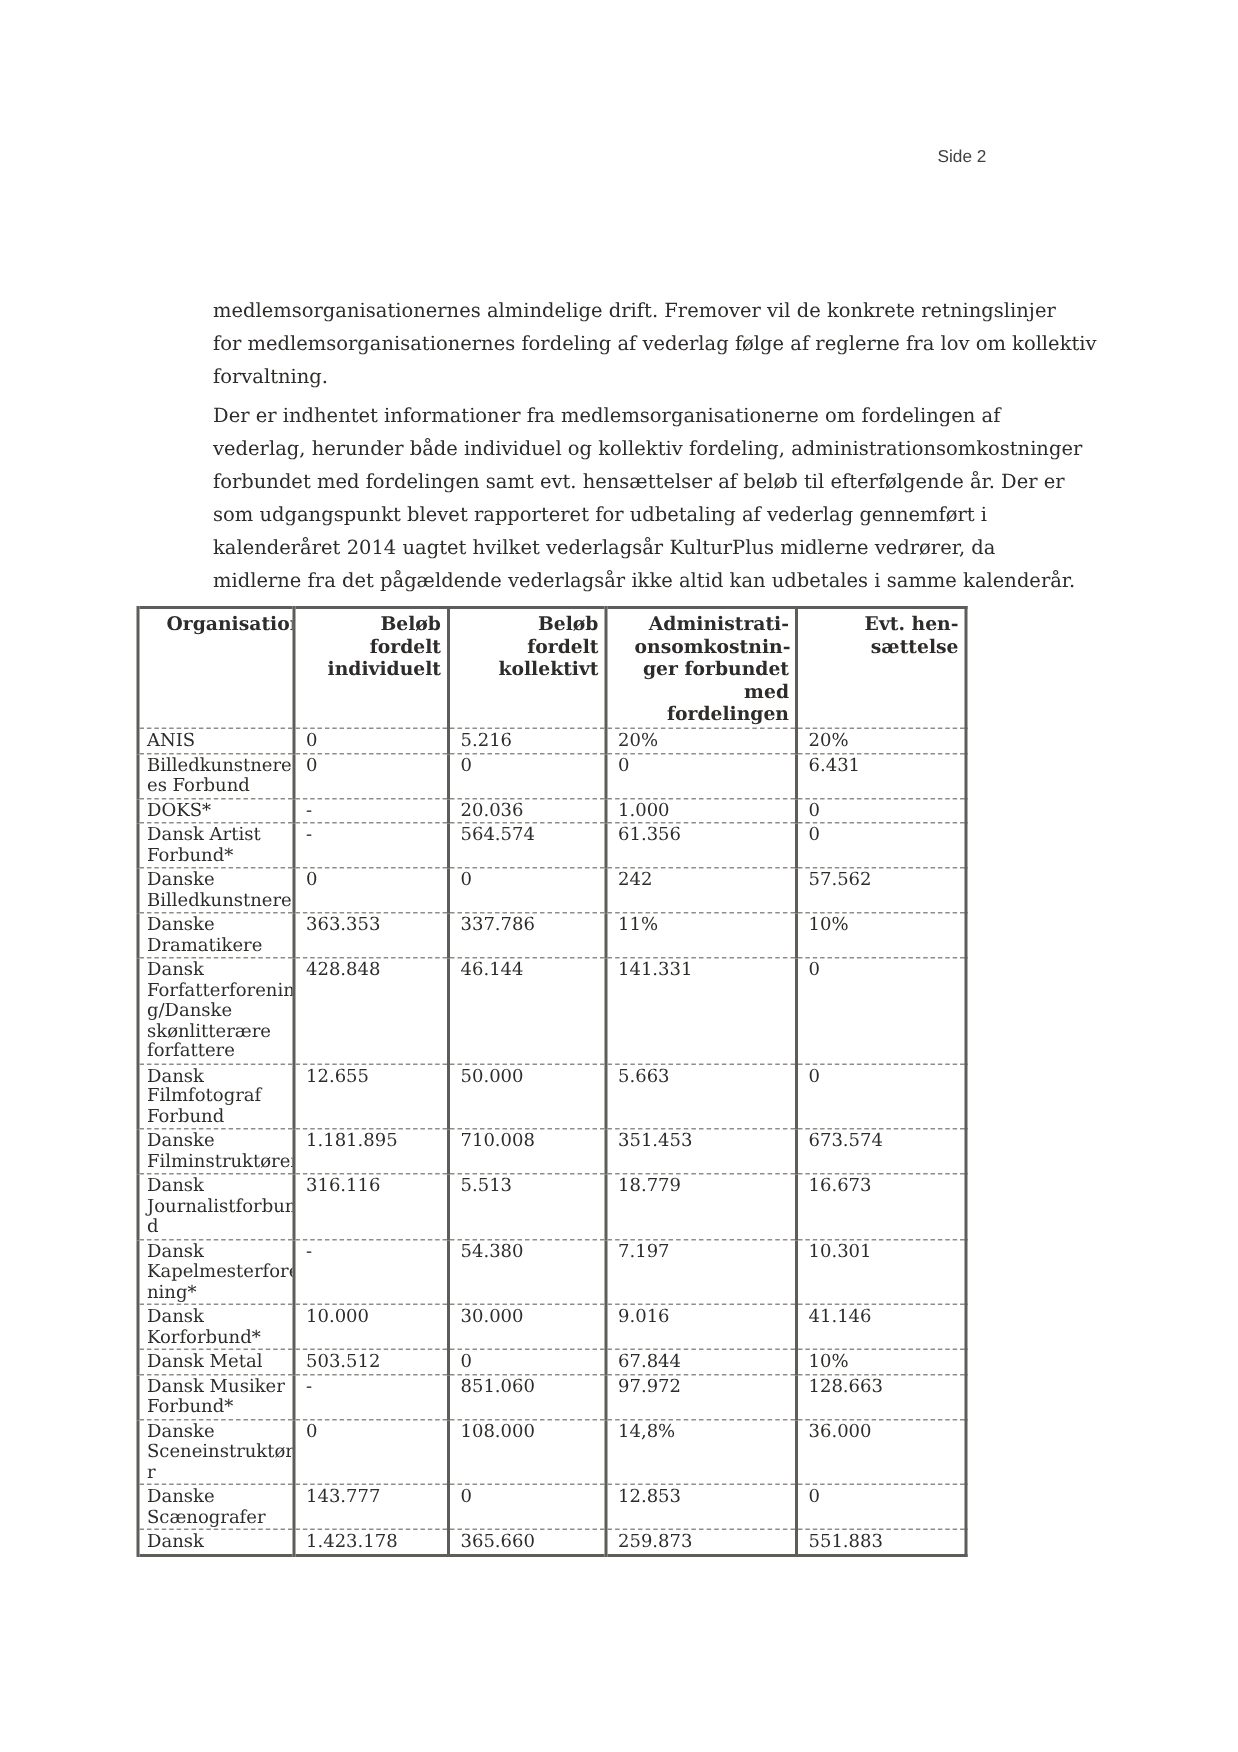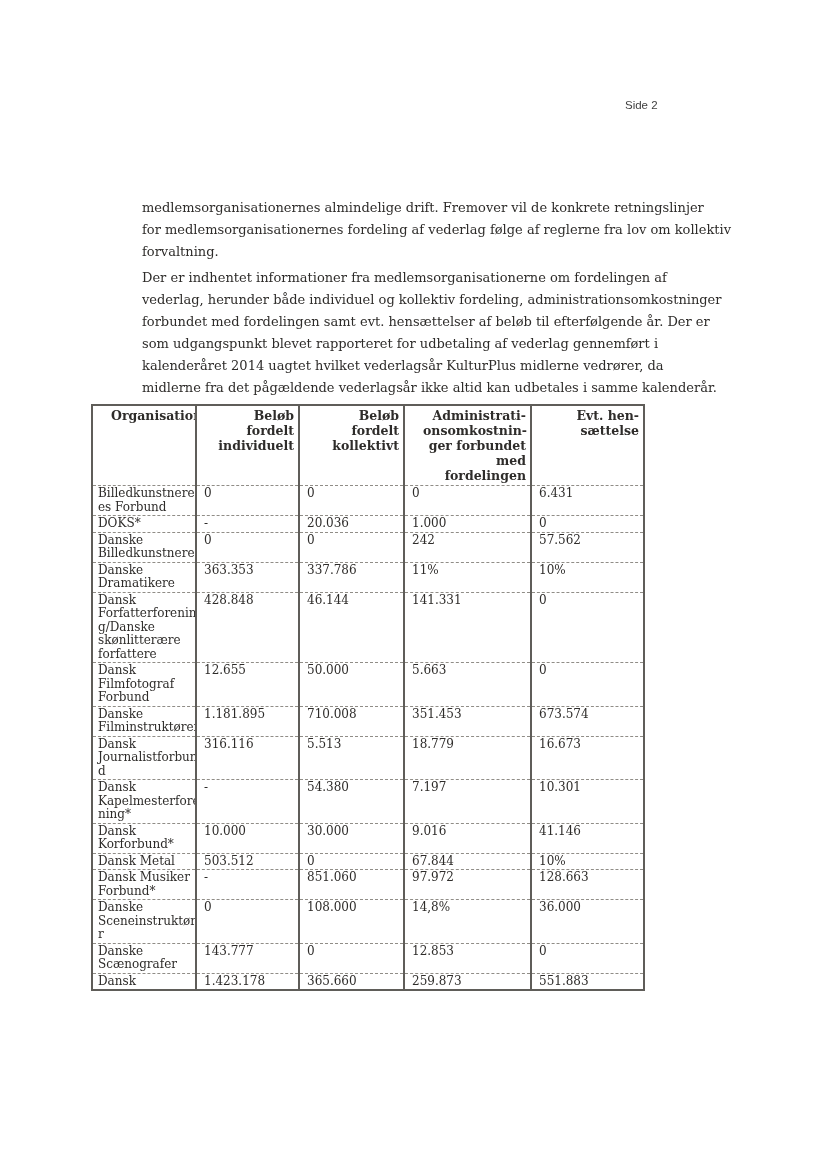--- a/index.html
+++ b/index.html
@@ -108,32 +108,47 @@
 onsomkostnin-
 ger forbundet
 med
 fordelingen</th>
           <th>Evt. hen-
 sættelse</th>
         </tr>
     </thead>
     <tbody id="table-body">
         <tr>
+          <td>ANIS</td>
+          <td>0</td>
+          <td>5.216</td>
+          <td>20%</td>
+          <td>20%</td>
+        </tr>
+        <tr>
           <td>Billedkunstnere
 es Forbund</td>
           <td>0</td>
           <td>0</td>
           <td>0</td>
           <td>6.431</td>
         </tr>
         <tr>
           <td>DOKS*</td>
           <td>-</td>
           <td>20.036</td>
           <td>1.000</td>
+          <td>0</td>
+        </tr>
+        <tr>
+          <td>Dansk Artist
+Forbund*</td>
+          <td>-</td>
+          <td>564.574</td>
+          <td>61.356</td>
           <td>0</td>
         </tr>
         <tr>
           <td>Danske
 Billedkunstnere</td>
           <td>0</td>
           <td>0</td>
           <td>242</td>
           <td>57.562</td>
         </tr>

